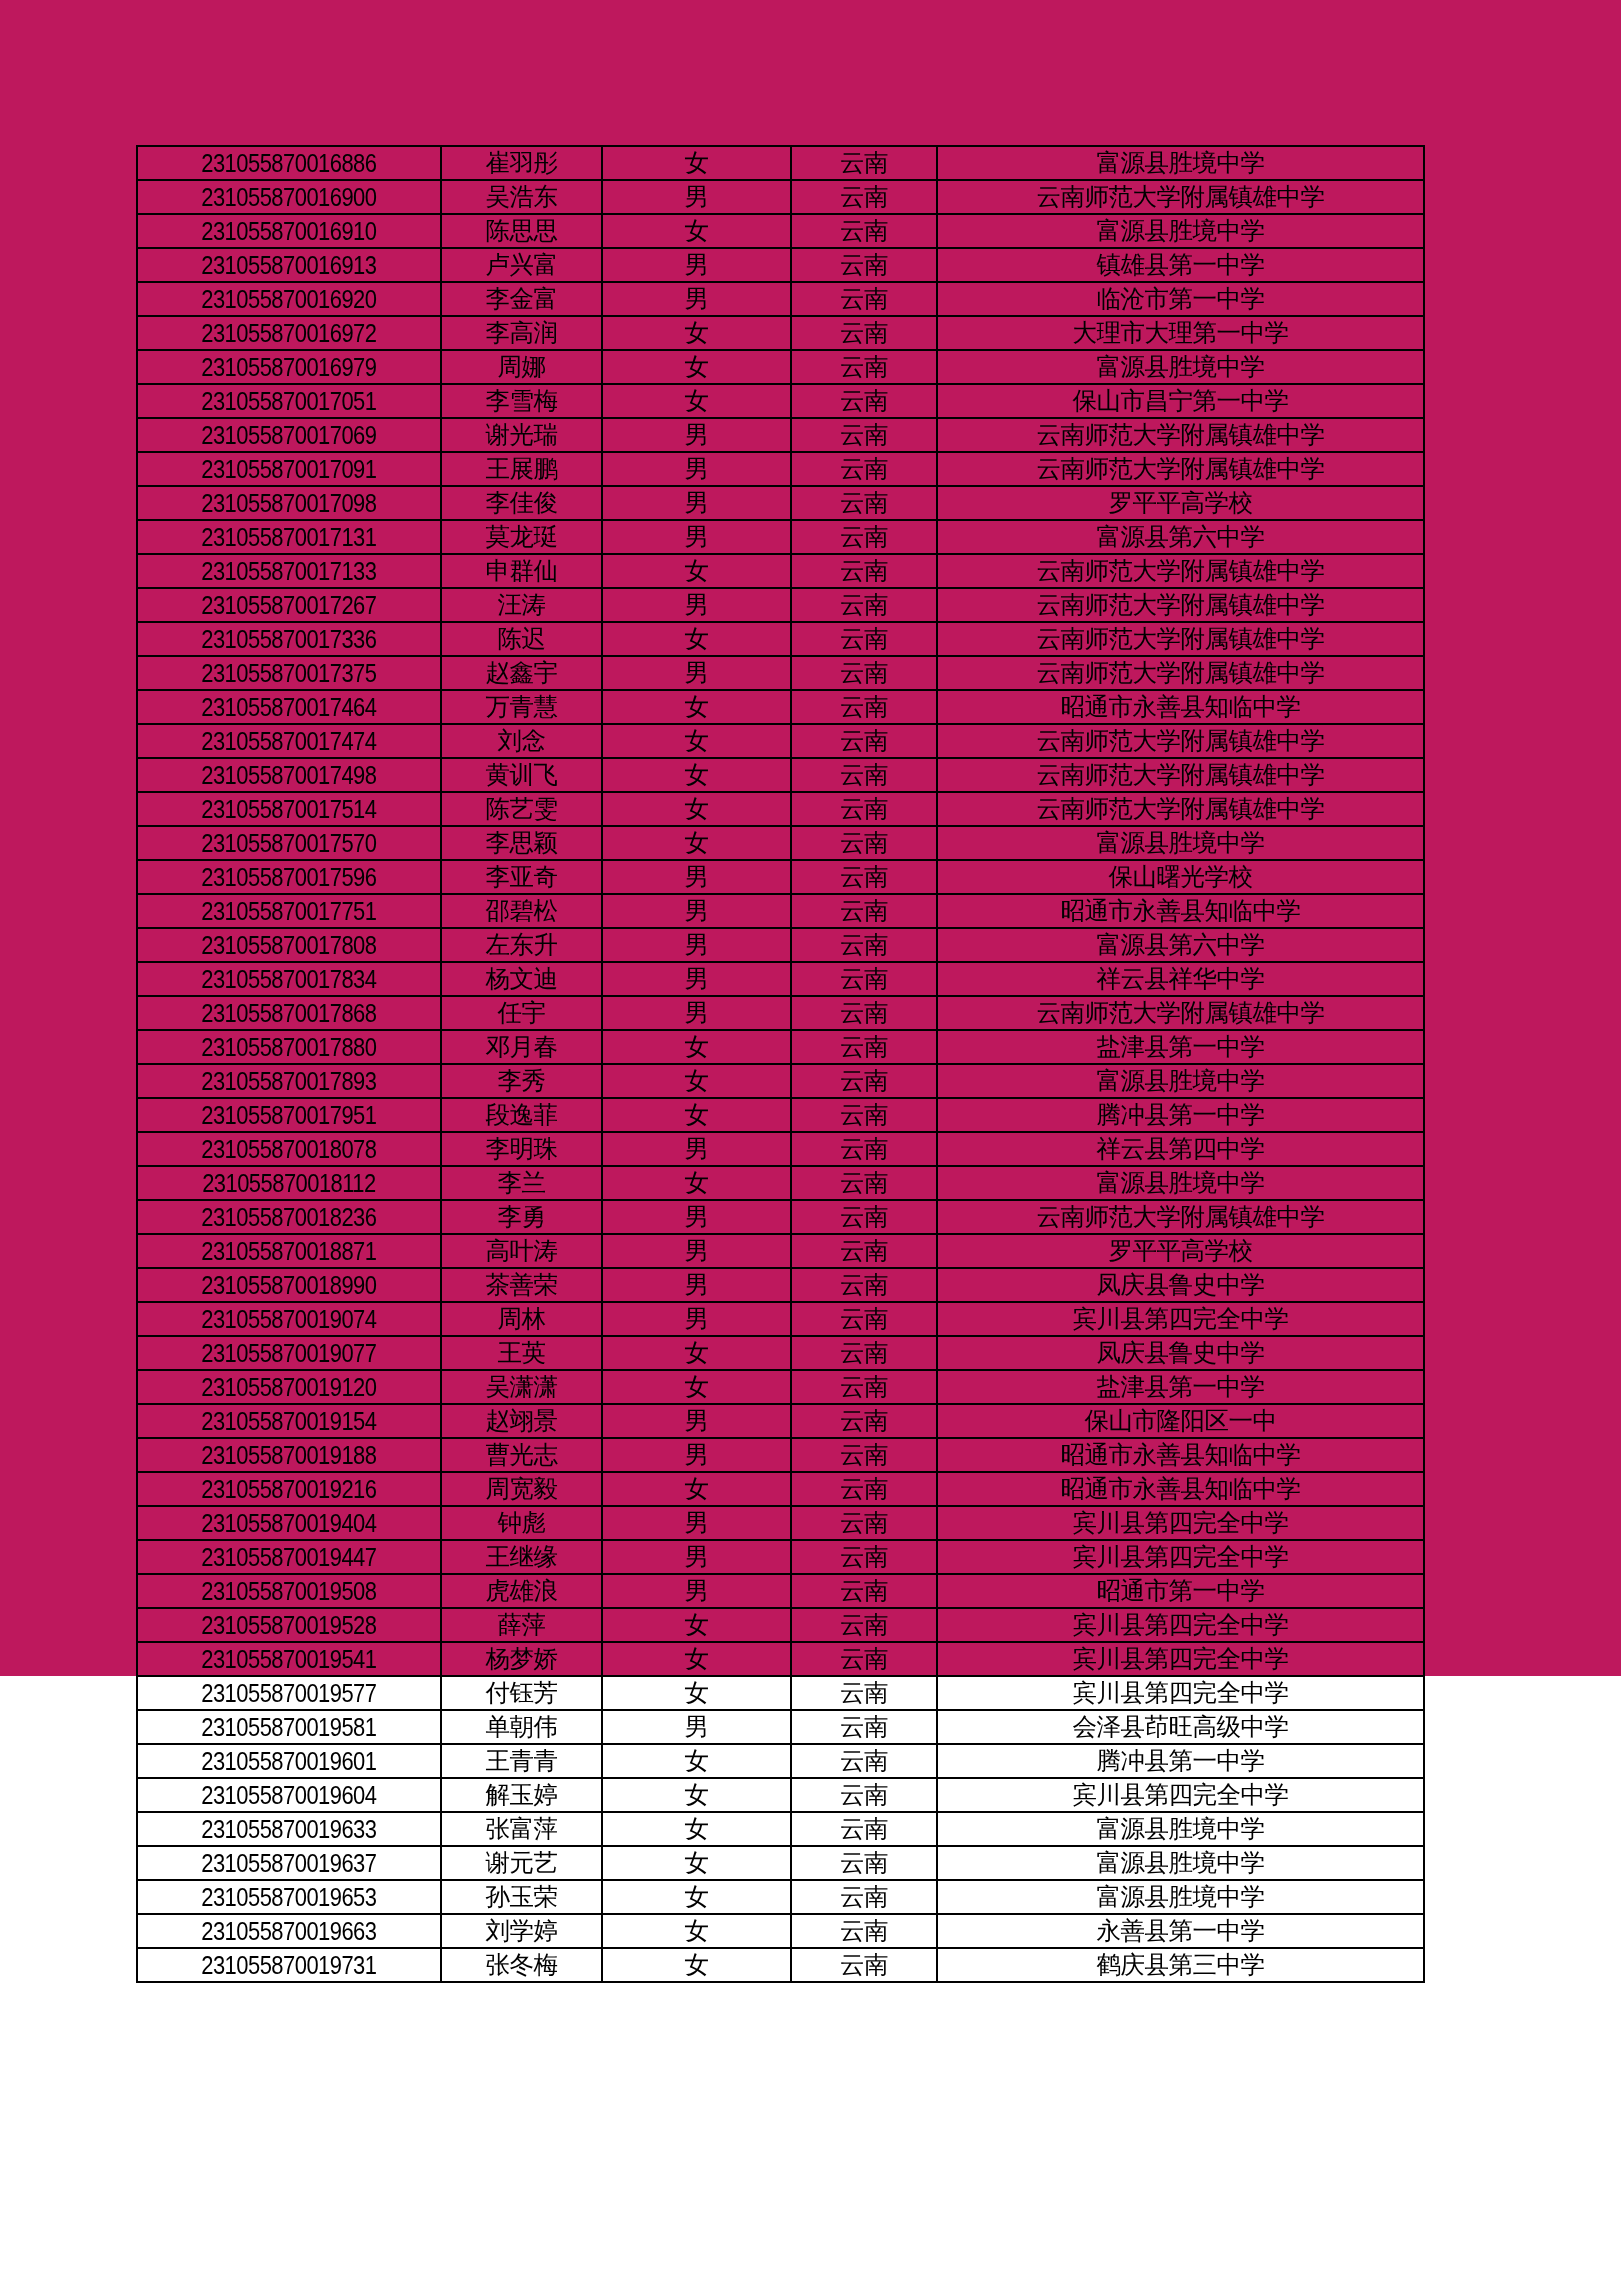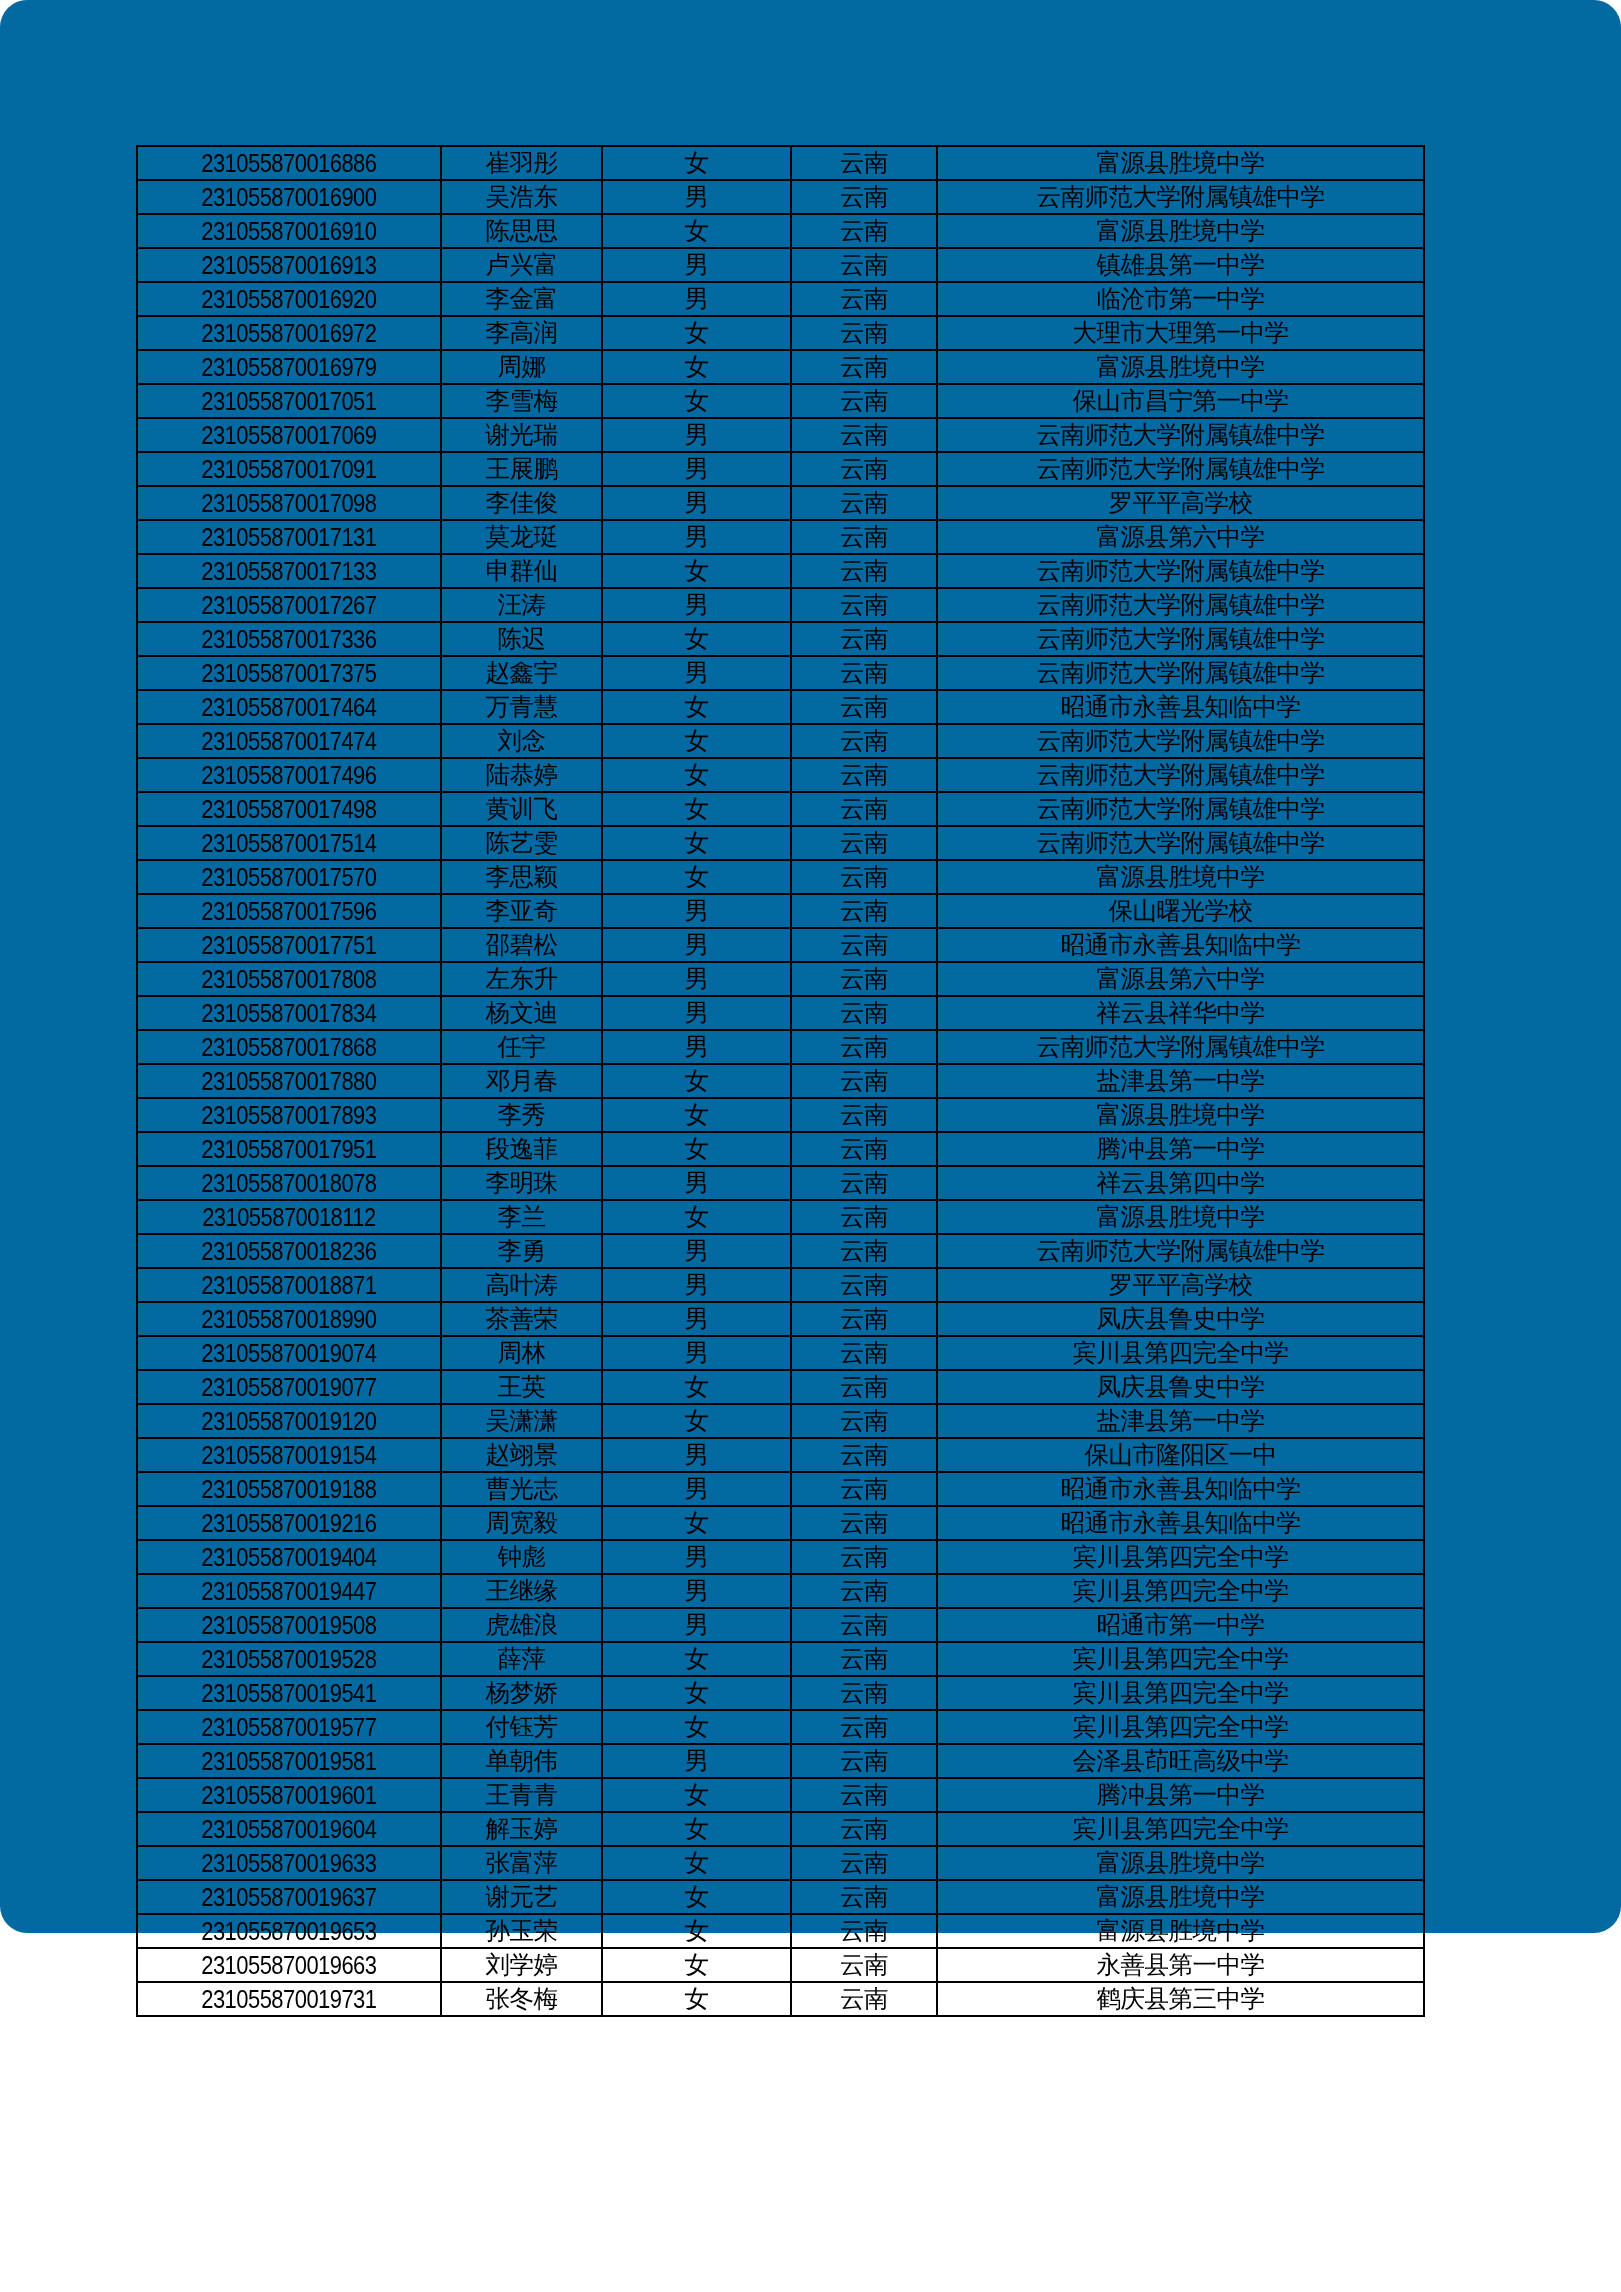--- a/index.html
+++ b/index.html
@@ -1,17 +1,17 @@
 <!DOCTYPE html>
 <html><head>
 <meta charset="utf-8">
 <style>
   html, body { margin: 0; padding: 0; background: #ffffff; }
   body { width: 1621px; height: 2293px; position: relative; overflow: hidden; }
-  .page { position: absolute; left: 0; top: 0; width: 1621px; height: 1933px; background: #0369a1; border-radius: 27px; }
+  .page { position: absolute; left: 0; top: 0; width: 1621px; height: 1676px; background: #be185d; }
   table.roster {
     position: absolute;
     left: 136px;
     top: 145px;
     width: 1287px;
     border-collapse: collapse;
     border: 2.9px solid #000;
     table-layout: fixed;
     font-family: "DejaVu Sans", "Liberation Sans", sans-serif;
     color: #000;
@@ -172,27 +172,20 @@
           <td class="c-school"><span>昭通市永善县知临中学</span></td>
         </tr>
         <tr>
           <td class="c-id"><span>231055870017474</span></td>
           <td class="c-name"><span>刘念</span></td>
           <td class="c-gender"><span>女</span></td>
           <td class="c-prov"><span>云南</span></td>
           <td class="c-school"><span>云南师范大学附属镇雄中学</span></td>
         </tr>
         <tr>
-          <td class="c-id"><span>231055870017496</span></td>
-          <td class="c-name"><span>陆恭婷</span></td>
-          <td class="c-gender"><span>女</span></td>
-          <td class="c-prov"><span>云南</span></td>
-          <td class="c-school"><span>云南师范大学附属镇雄中学</span></td>
-        </tr>
-        <tr>
           <td class="c-id"><span>231055870017498</span></td>
           <td class="c-name"><span>黄训飞</span></td>
           <td class="c-gender"><span>女</span></td>
           <td class="c-prov"><span>云南</span></td>
           <td class="c-school"><span>云南师范大学附属镇雄中学</span></td>
         </tr>
         <tr>
           <td class="c-id"><span>231055870017514</span></td>
           <td class="c-name"><span>陈艺雯</span></td>
           <td class="c-gender"><span>女</span></td>

